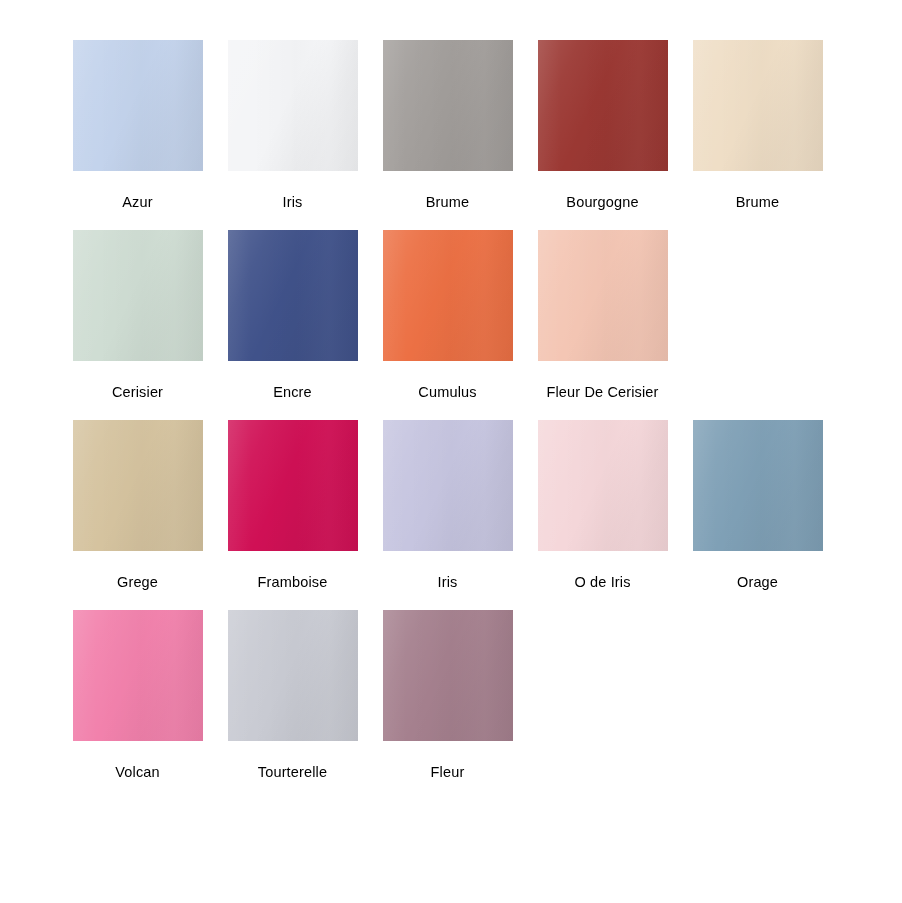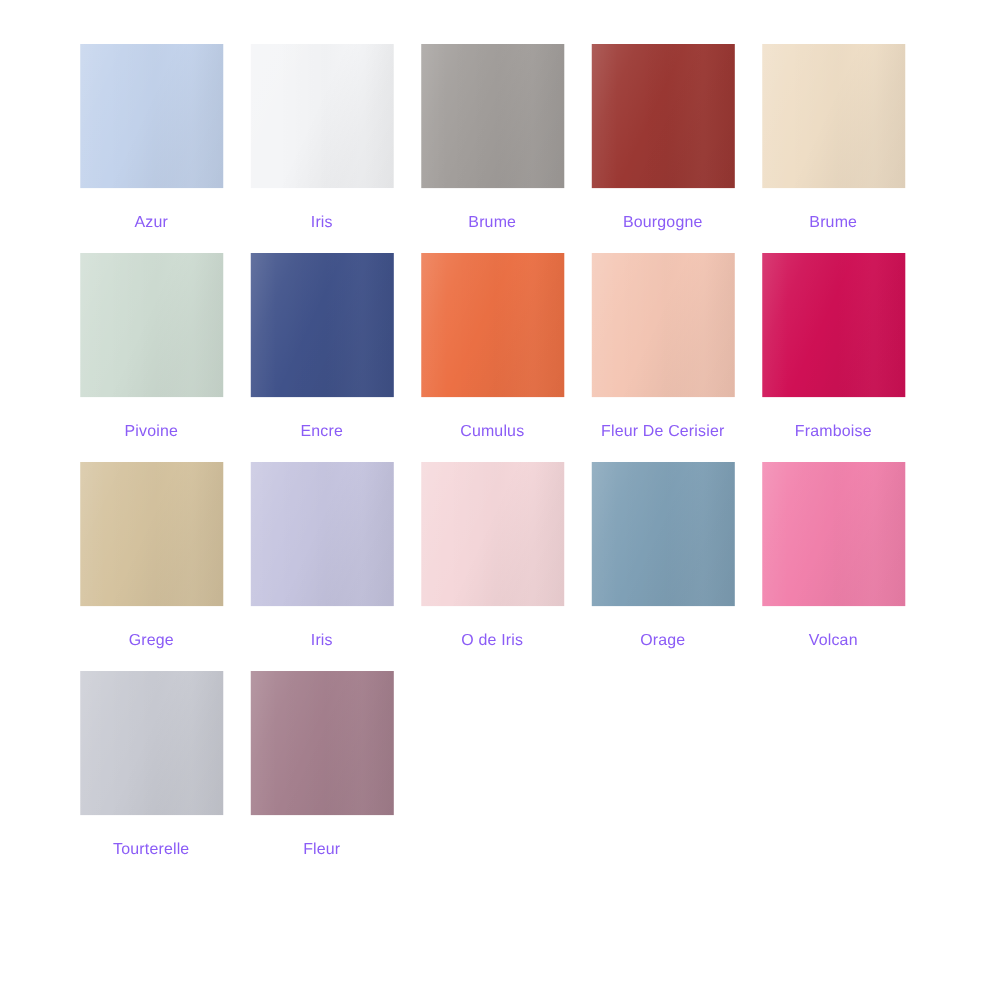--- a/index.html
+++ b/index.html
@@ -65,21 +65,21 @@
         rgba(0,0,0,0.015) 52%,
         rgba(255,255,255,0.03) 78%,
         rgba(0,0,0,0.02) 100%);
     pointer-events: none;
   }
 
   .swatch-label {
     margin-top: 22px;
     font-size: 14.5px;
     line-height: 18px;
-    color: #8b5cf6;
+    color: #000000;
     text-align: center;
     letter-spacing: 0.15px;
     white-space: nowrap;
   }
 </style>
 </head>
 <body>
 
 <div id="swatch-gallery">
   <div class="swatch-grid">
@@ -98,41 +98,41 @@
       <div class="swatch-cell">
         <div class="swatch-chip" style="background-color: rgb(155, 56, 51);"></div>
         <div class="swatch-label">Bourgogne</div>
       </div>
       <div class="swatch-cell">
         <div class="swatch-chip" style="background-color: rgb(239, 222, 198);"></div>
         <div class="swatch-label">Brume</div>
       </div>
       <div class="swatch-cell" style="grid-column-start: 1;">
         <div class="swatch-chip" style="background-color: rgb(207, 221, 211);"></div>
-        <div class="swatch-label">Pivoine</div>
+        <div class="swatch-label">Cerisier</div>
       </div>
       <div class="swatch-cell">
         <div class="swatch-chip" style="background-color: rgb(64, 82, 138);"></div>
         <div class="swatch-label">Encre</div>
       </div>
       <div class="swatch-cell">
         <div class="swatch-chip" style="background-color: rgb(236, 112, 68);"></div>
         <div class="swatch-label">Cumulus</div>
       </div>
       <div class="swatch-cell">
         <div class="swatch-chip" style="background-color: rgb(244, 198, 180);"></div>
         <div class="swatch-label">Fleur De Cerisier</div>
       </div>
+      <div class="swatch-cell" style="grid-column-start: 1;">
+        <div class="swatch-chip" style="background-color: rgb(213, 195, 159);"></div>
+        <div class="swatch-label">Grege</div>
+      </div>
       <div class="swatch-cell">
         <div class="swatch-chip" style="background-color: rgb(208, 16, 85);"></div>
         <div class="swatch-label">Framboise</div>
-      </div>
-      <div class="swatch-cell" style="grid-column-start: 1;">
-        <div class="swatch-chip" style="background-color: rgb(213, 195, 159);"></div>
-        <div class="swatch-label">Grege</div>
       </div>
       <div class="swatch-cell">
         <div class="swatch-chip" style="background-color: rgb(198, 197, 224);"></div>
         <div class="swatch-label">Iris</div>
       </div>
       <div class="swatch-cell">
         <div class="swatch-chip" style="background-color: rgb(245, 215, 218);"></div>
         <div class="swatch-label">O de Iris</div>
       </div>
       <div class="swatch-cell">

